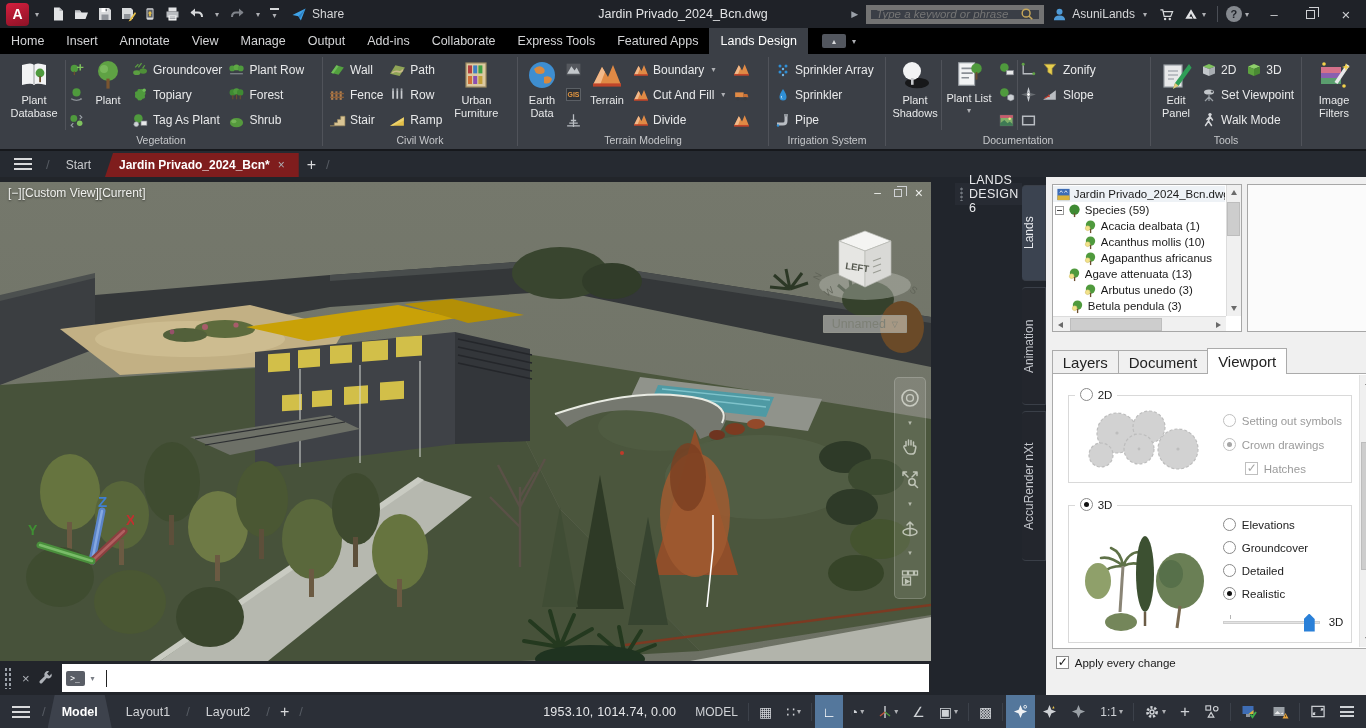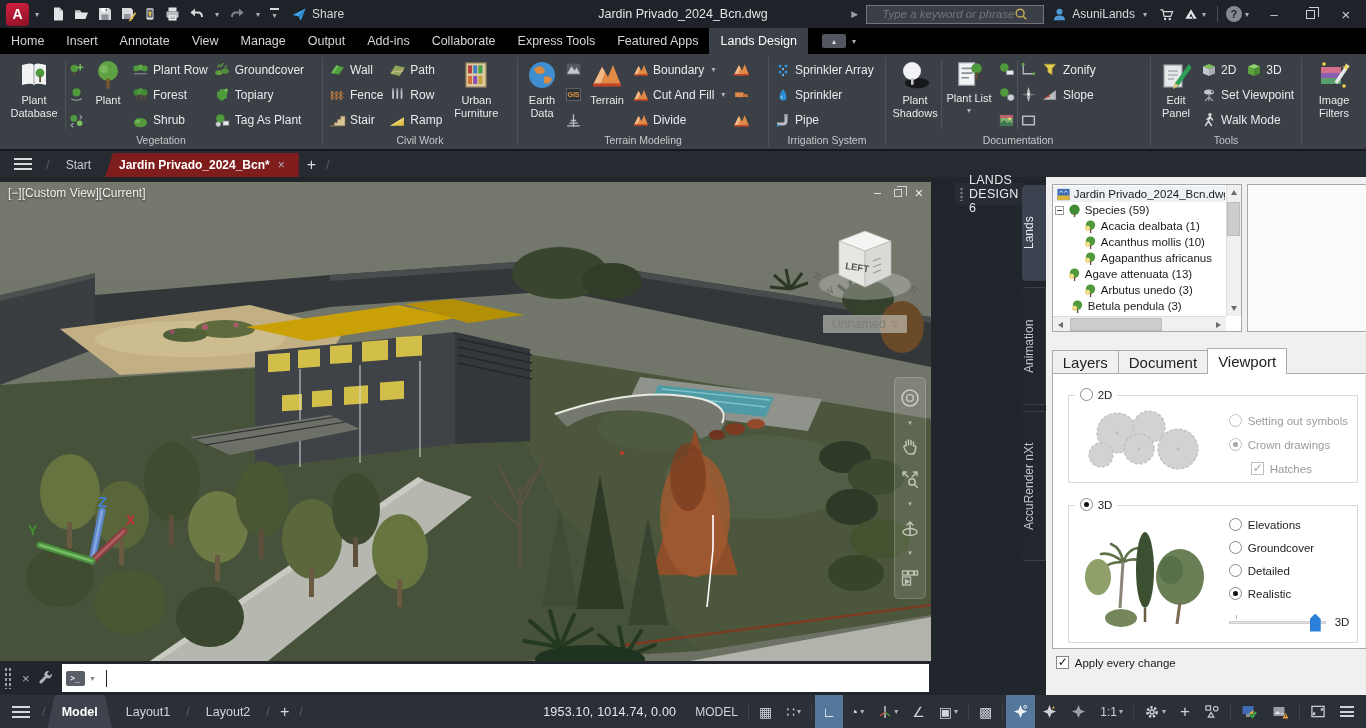--- a/index.html
+++ b/index.html
@@ -8,21 +8,21 @@
   svg.ic{display:block;flex:none}
   
   .titlebar{height:28px;background:#1f2228;display:flex;align-items:center;color:#d6d7d9;font-size:12px;flex:none}
   .applogo{width:23px;height:23px;margin:0 3px 0 6px;border-radius:4px;background:linear-gradient(160deg,#d41f3e,#8c1226);color:#fff;font-weight:bold;font-size:14px;display:flex;align-items:center;justify-content:center}
   .caret{font-size:8px;color:#aeb0b4;margin:0 3px}
   .qat{display:flex;align-items:center;gap:7px;margin-left:8px}
   .qbtn{display:flex;align-items:center}
   .share{display:flex;align-items:center;gap:5px;margin-left:12px;color:#d6d7d9}
   .tb-title{position:absolute;left:0;right:0;text-align:center;font-size:12.5px;color:#e3e4e6;pointer-events:none}
   .tb-right{margin-left:auto;display:flex;align-items:center;gap:8px;padding-right:6px;z-index:2}
-  .searchbox{display:flex;align-items:center;background:#3a3e46;border:1px solid #737373;width:178px;height:19px;padding:0 15px}
+  .searchbox{display:flex;align-items:center;background:#3a3e46;border:5px solid #737373;width:178px;height:19px;padding:0 5px}
   .searchbox input{flex:1;background:transparent;border:none;outline:none;color:#b7b9bd;font-style:italic;font-size:11.5px;width:120px}
   .user{display:flex;align-items:center;gap:5px}
   .vsep{width:1px;height:16px;background:#4a4e55}
   .winbtn{width:28px;text-align:center;color:#cfd1d4;font-size:13px}
   .winrest{display:inline-block;width:9px;height:9px;border:1px solid #cfd1d4;position:relative}
   .winrest::before{content:"";position:absolute;left:2px;top:-4px;width:9px;height:9px;border:1px solid #cfd1d4;border-left:none;border-bottom:none}
   
   .rtabs{height:26px;background:#000000;display:flex;align-items:stretch;flex:none;font-size:12.5px}
   .rtab{padding:0 11px;display:flex;align-items:center;color:#d4d5d7}
   .rtab.active{background:#3b3f46;color:#fff}
@@ -104,21 +104,21 @@
   .grouplab{position:absolute;left:6px;top:-8px;background:#fff;display:flex;align-items:center;gap:5px;padding:0 5px}
   .rad{width:13px;height:13px;border:1px solid #8a8a8a;border-radius:50%;background:#fff;display:inline-block;position:relative;flex:none}
   .rad.on::after{content:"";position:absolute;left:3px;top:3px;width:5px;height:5px;border-radius:50%;background:#111}
   .rad.dis{border-color:#bfbfbf}
   .rad.dis.on::after{background:#a6a6a6}
   .chk{width:13px;height:13px;border:1px solid #8a8a8a;background:#fff;display:inline-block;position:relative;flex:none}
   .chk.on::after{content:"✓";position:absolute;left:1px;top:-2px;color:#1a1a1a;font-size:12px}
   .chk.dis{border-color:#bfbfbf}
   .chk.dis.on::after{color:#a6a6a6}
   .gdis{color:#9b9b9b}
-  .g2d-body{display:flex;align-items:center;padding:10px 8px 12px 14px;gap:18px}
+  .g2d-body{display:flex;align-items:flex-end;padding:10px 8px 12px 14px;gap:12px}
   .optcol{display:flex;flex-direction:column;gap:11px;padding-top:8px}
   .optrow{display:flex;align-items:center;gap:6px}
   .sliderrow{display:flex;align-items:center;gap:9px;margin:6px 0 10px}
   .slidertrack{width:97px;height:3px;background:#e3e3e3;border:1px solid #cfcfcf;position:relative}
   .tick{position:absolute;top:-7px;width:1px;height:4px;background:#b5b5b5}
   .sliderhandle{position:absolute;top:-8px;width:11px;height:18px;background:#2a80d8;clip-path:polygon(0 30%,50% 0,100% 30%,100% 100%,0 100%)}
   .applyrow{display:flex;align-items:center;gap:6px;margin:7px 0 0 4px;font-size:11.5px;color:#1a1a1a;flex:none}
   
   .statusbar{height:33px;background:#2b2f37;display:flex;align-items:center;flex:none;color:#d2d4d7}
   .mtabs{display:flex;align-items:center;font-size:12.5px;height:100%}
@@ -534,55 +534,55 @@
         </div>
         <div class="bigbtn" style="width:42px">
           <svg class="ic" width="32" height="32" viewBox="0 0 16 16">
               <use href="#y-tree"></use>
             </svg>
           <span>Plant</span>
         </div>
         <div class="rcol">
           <span class="ritem">
               <svg class="ic" width="17" height="17" viewBox="0 0 16 16">
+                <use href="#y-ground"></use>
+              </svg>
+              <span>Groundcover</span>
+            </span>
+          <span class="ritem">
+              <svg class="ic" width="17" height="17" viewBox="0 0 16 16">
+                <use href="#y-topiary"></use>
+              </svg>
+              <span>Topiary</span>
+            </span>
+          <span class="ritem">
+              <svg class="ic" width="17" height="17" viewBox="0 0 16 16">
+                <use href="#y-tag"></use>
+              </svg>
+              <span>Tag As Plant</span>
+            </span>
+        </div>
+        <div class="rcol">
+          <span class="ritem">
+              <svg class="ic" width="17" height="17" viewBox="0 0 16 16">
                 <use href="#y-prow"></use>
               </svg>
               <span>Plant Row</span>
             </span>
           <span class="ritem">
               <svg class="ic" width="17" height="17" viewBox="0 0 16 16">
                 <use href="#y-forest"></use>
               </svg>
               <span>Forest</span>
             </span>
           <span class="ritem">
               <svg class="ic" width="17" height="17" viewBox="0 0 16 16">
                 <use href="#y-bush"></use>
               </svg>
               <span>Shrub</span>
-            </span>
-        </div>
-        <div class="rcol">
-          <span class="ritem">
-              <svg class="ic" width="17" height="17" viewBox="0 0 16 16">
-                <use href="#y-ground"></use>
-              </svg>
-              <span>Groundcover</span>
-            </span>
-          <span class="ritem">
-              <svg class="ic" width="17" height="17" viewBox="0 0 16 16">
-                <use href="#y-topiary"></use>
-              </svg>
-              <span>Topiary</span>
-            </span>
-          <span class="ritem">
-              <svg class="ic" width="17" height="17" viewBox="0 0 16 16">
-                <use href="#y-tag"></use>
-              </svg>
-              <span>Tag As Plant</span>
             </span>
         </div>
       </div>
       <div class="rgroup-label">Vegetation</div>
     </div>
     <div class="rdiv"></div>
 
     <div class="rgroup" style="width:194px">
       <div class="rgroup-body">
         <div class="rcol">

